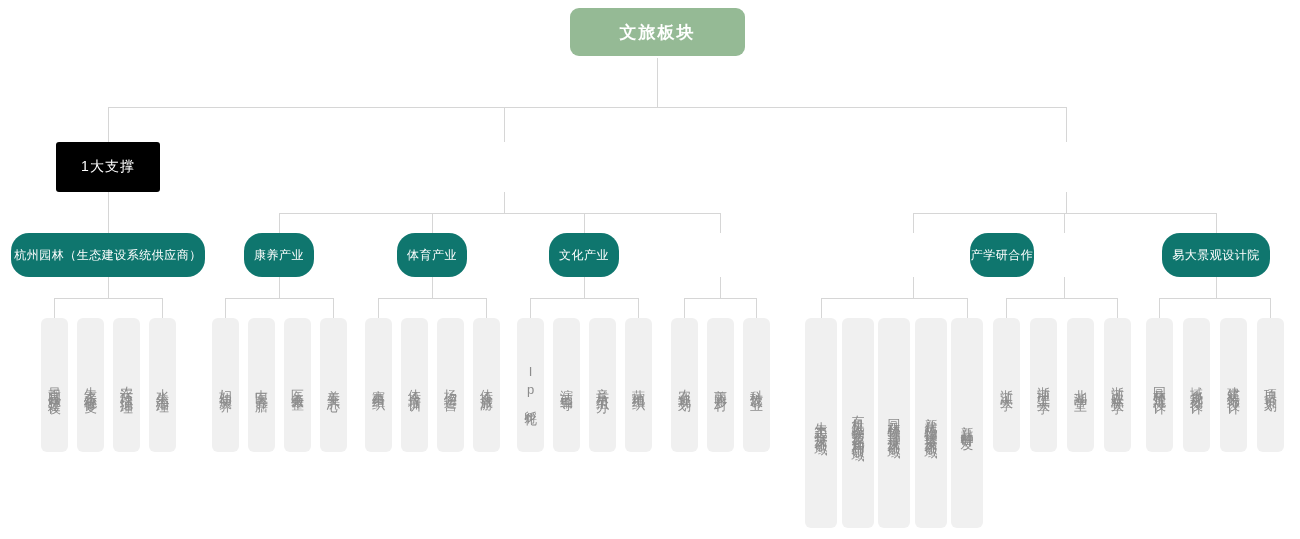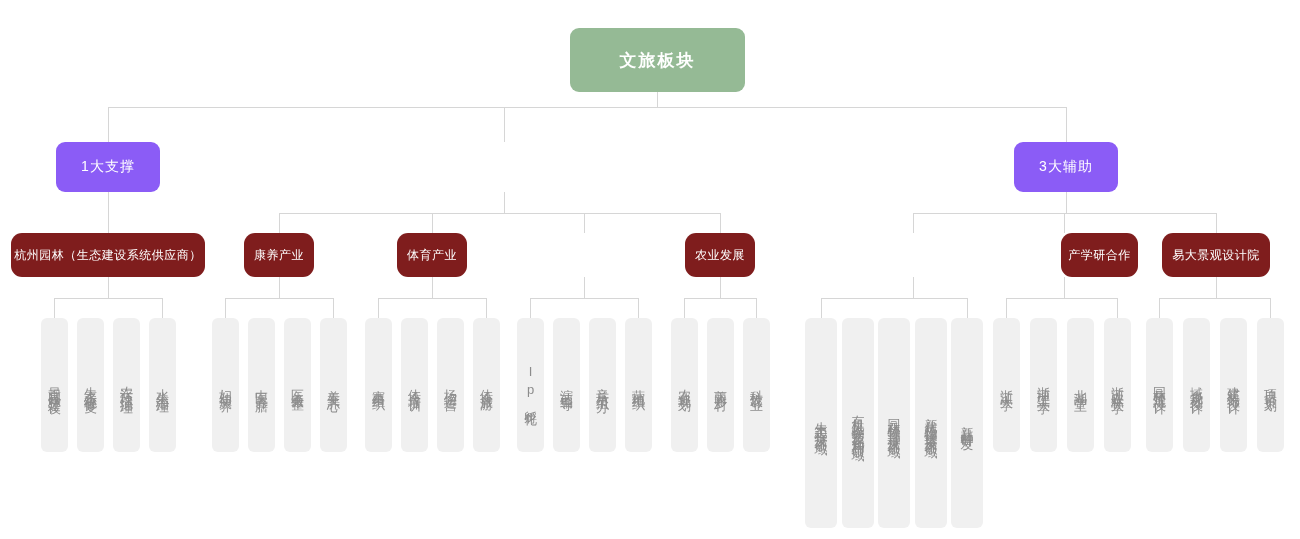--- a/index.html
+++ b/index.html
@@ -9,25 +9,25 @@
   }
   .node{
     position:absolute;display:flex;align-items:center;justify-content:center;
     box-sizing:border-box;white-space:nowrap;
   }
   .root{
     background:#95ba95;color:#fff;border-radius:9px;
     font-size:17px;font-weight:bold;letter-spacing:2px;
   }
   .l2{
-    background:#8b5cf6;color:#fff;border-radius:9px;
+    background:#000000;color:#fff;border-radius:3px;
     font-size:14px;letter-spacing:1px;
   }
   .l3{
-    background:#7f1d1d;color:#fff;border-radius:11px;
+    background:#0f766e;color:#fff;border-radius:18px;
     font-size:12px;letter-spacing:.5px;
   }
   .leaf{
     background:#f0f0f0;color:#8c8c8c;border-radius:6px;font-size:13px;
   }
   .leaf span{
     display:block;writing-mode:vertical-rl;text-orientation:upright;
     letter-spacing:3px;line-height:1;
   }
   .ln{position:absolute;background:#d6d6d6;padding:0;margin:0;display:block;}
@@ -82,30 +82,29 @@
       <i class="ln" style="left: 54px; top: 298px; width: 109px; height: 1px;"></i>
       <i class="ln" style="left: 225px; top: 298px; width: 109px; height: 1px;"></i>
       <i class="ln" style="left: 378px; top: 298px; width: 109px; height: 1px;"></i>
       <i class="ln" style="left: 530px; top: 298px; width: 109px; height: 1px;"></i>
       <i class="ln" style="left: 684px; top: 298px; width: 73px; height: 1px;"></i>
       <i class="ln" style="left: 821px; top: 298px; width: 147px; height: 1px;"></i>
       <i class="ln" style="left: 1006px; top: 298px; width: 112px; height: 1px;"></i>
       <i class="ln" style="left: 1159px; top: 298px; width: 112px; height: 1px;"></i>
     </div>
 
-  <div class="node root" style="left:570px;top:28px;width:175px;height:64px">文旅板块</div>
+  <div class="node root" style="left:570px;top:8px;width:175px;height:48px">文旅板块</div>
 
   <div class="node l2" style="left:56px;top:142px;width:104px;height:50px">1大支撑</div>
-  <div class="node l2" style="left:1014px;top:142px;width:104px;height:50px">3大辅助</div>
 
   <div class="node l3" style="left:11px;top:233px;width:194px;height:44px">杭州园林（生态建设系统供应商）</div>
   <div class="node l3" style="left:397px;top:233px;width:70px;height:44px">体育产业</div>
   <div class="node l3" style="left:244px;top:233px;width:70px;height:44px">康养产业</div>
-  <div class="node l3" style="left:685px;top:233px;width:70px;height:44px">农业发展</div>
-  <div class="node l3" style="left:1061px;top:233px;width:77px;height:44px">产学研合作</div>
+  <div class="node l3" style="left:549px;top:233px;width:70px;height:44px">文化产业</div>
+  <div class="node l3" style="left:970px;top:233px;width:64px;height:44px">产学研合作</div>
   <div class="node l3" style="left:1162px;top:233px;width:108px;height:44px">易大景观设计院</div>
 
   <div class="node leaf" style="left:41px;top:318px;width:27px;height:134px">
       <span>景观园林建设</span>
     </div>
   <div class="node leaf" style="left:77px;top:318px;width:27px;height:134px">
       <span>生态系统修复</span>
     </div>
   <div class="node leaf" style="left:113px;top:318px;width:27px;height:134px">
       <span>农污环境治理</span>

